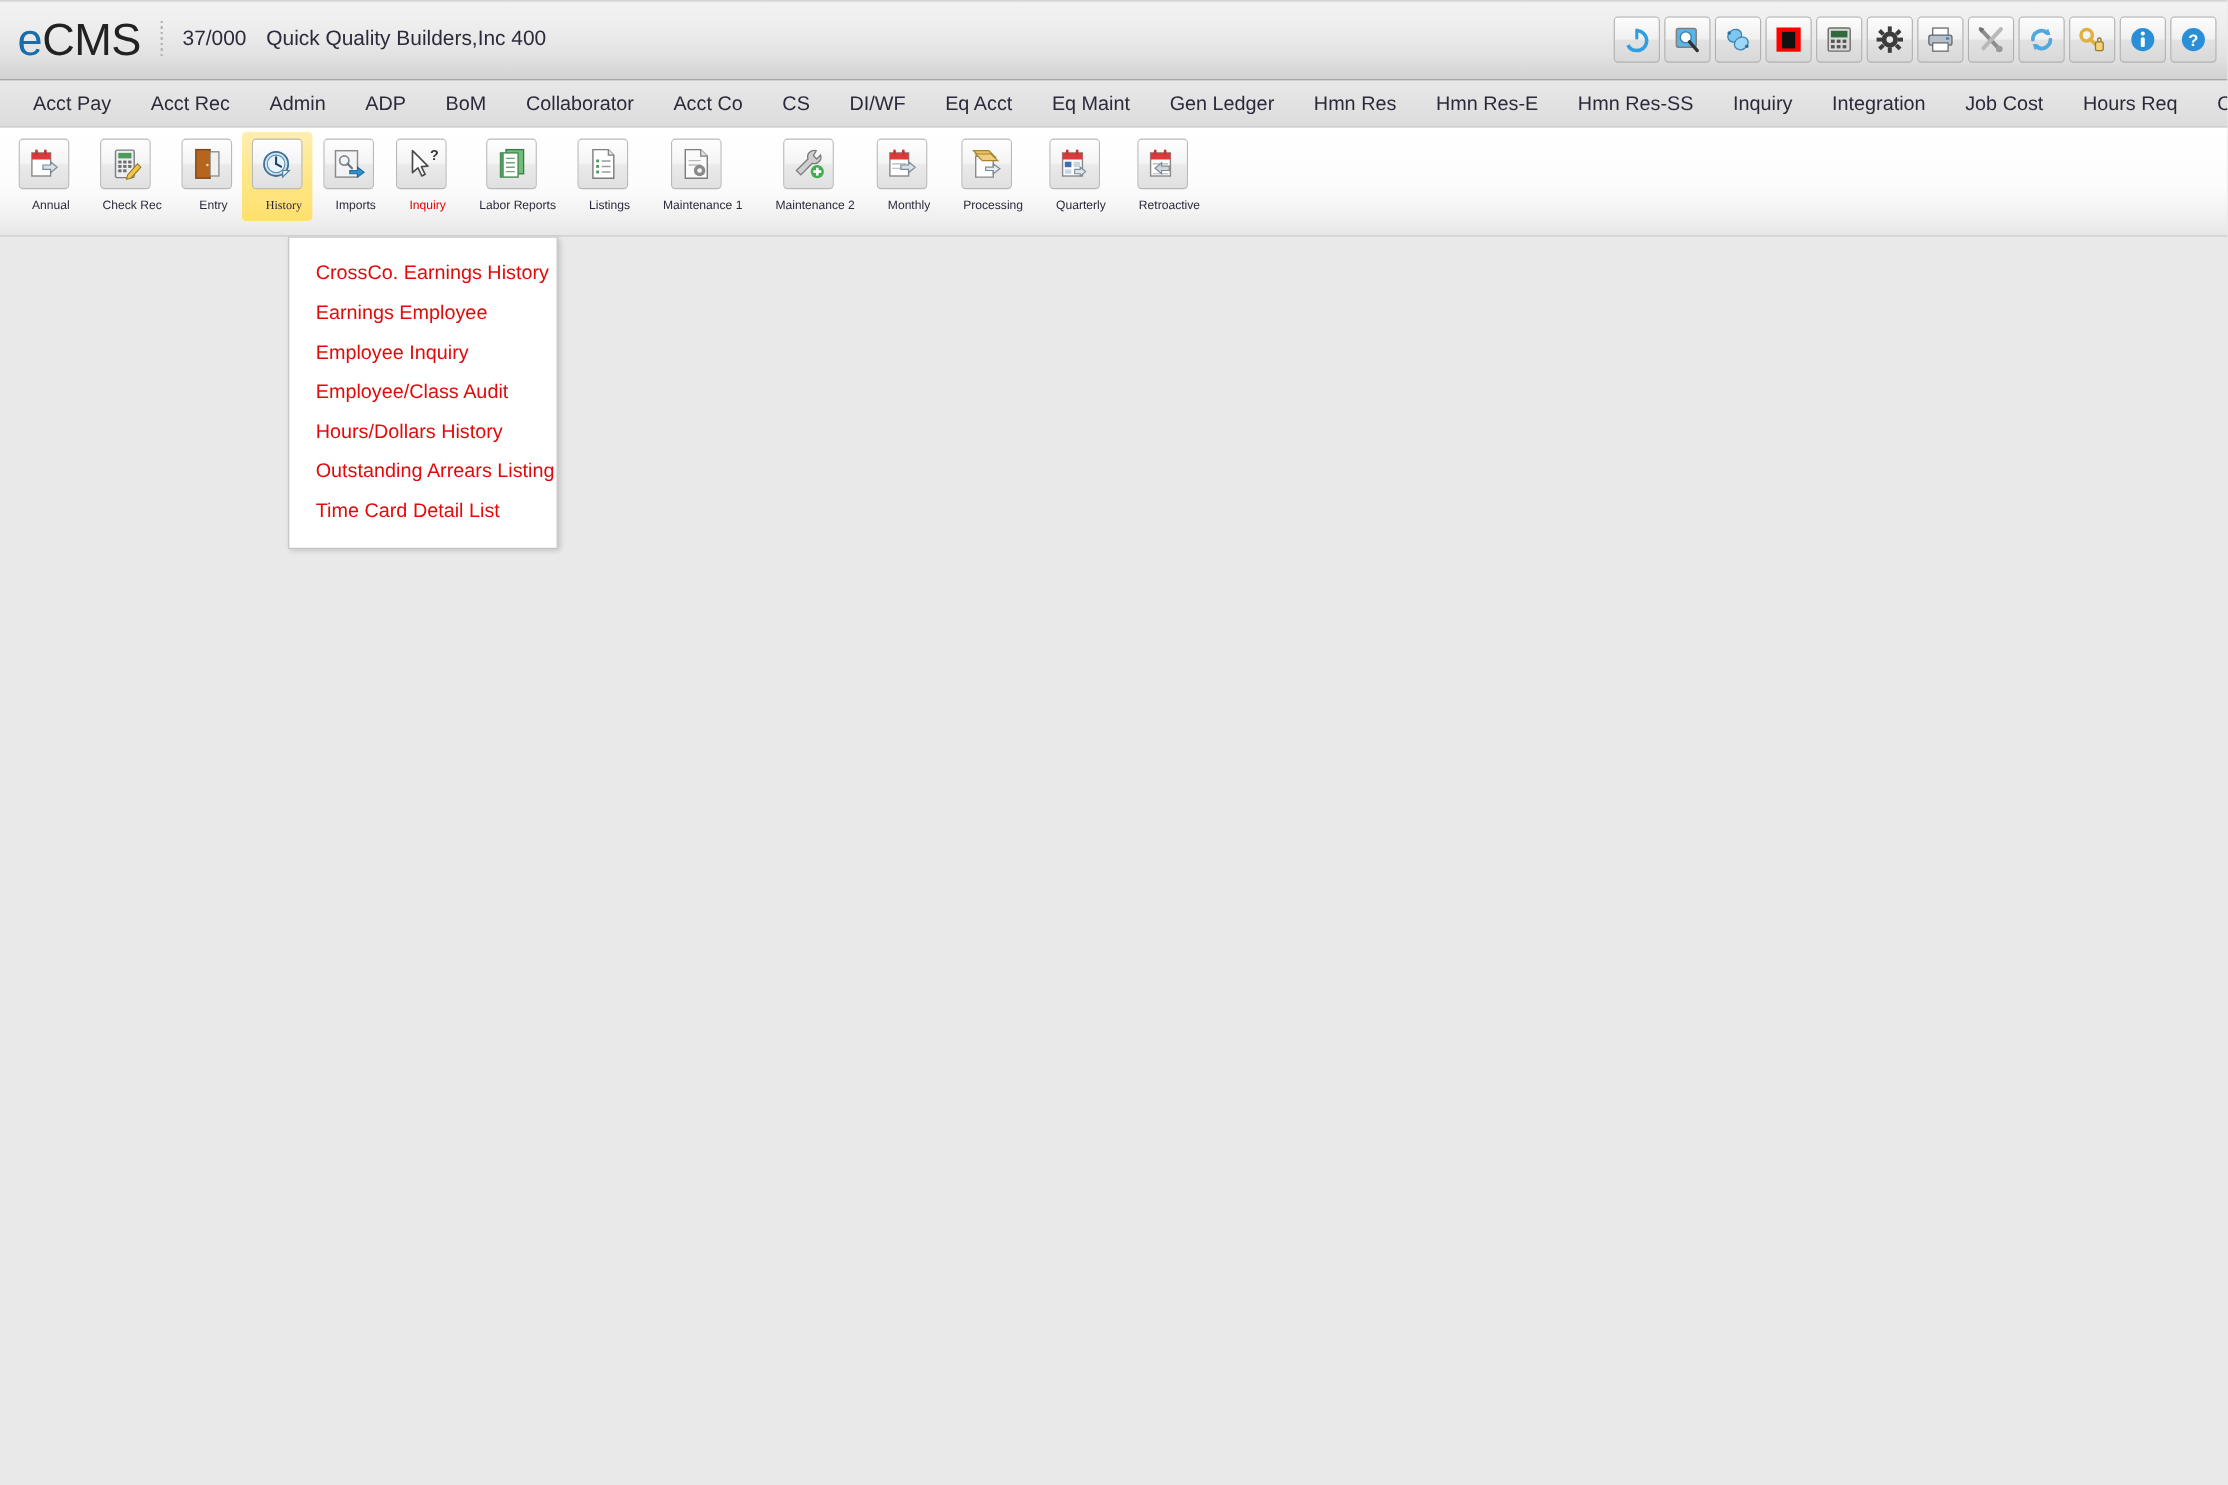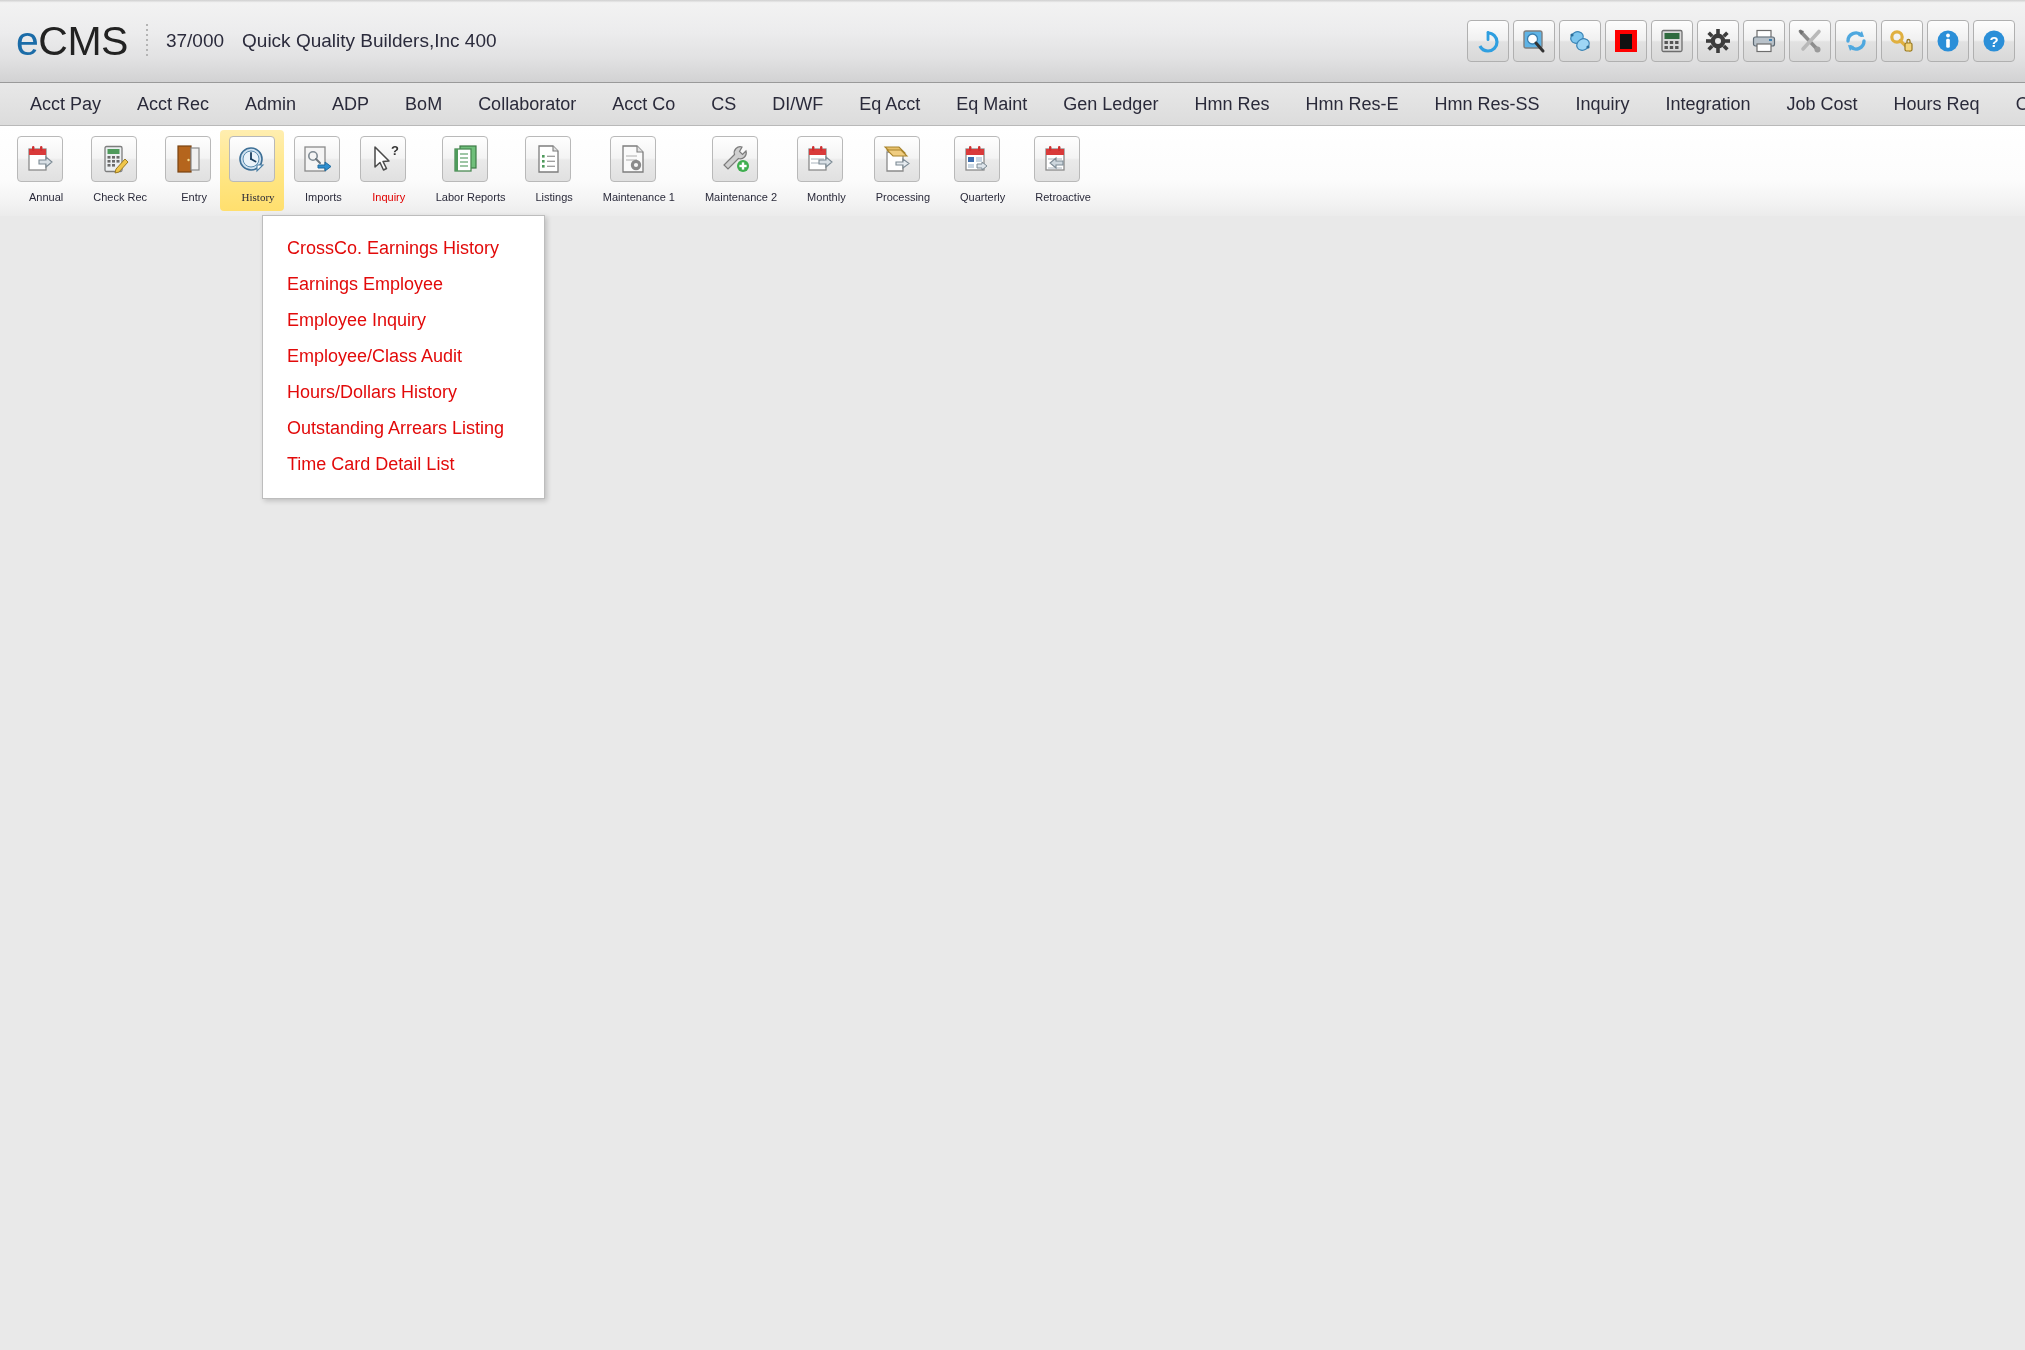--- a/index.html
+++ b/index.html
@@ -6,21 +6,21 @@
   html, body {
     width: 2025px; height: 1350px;
     font-family: "Liberation Sans", sans-serif;
     background: #e9e9e9;
     overflow: hidden;
   }
 
   
   .header {
     position: relative;
-    height: 83px;
+    height: 73px;
     background: linear-gradient(to bottom, #f3f3f3 0%, #ececed 40%, #e2e2e3 70%, #d2d2d3 100%);
     border-bottom: 1px solid #9a9a9a;
     display: flex;
     align-items: center;
     padding-left: 16px;
   }
   .header::before {
     content: "";
     position: absolute; left: 0; right: 0; top: 0; height: 3px;
     background: linear-gradient(to bottom, #cfcfcf, #f6f6f6);
@@ -123,21 +123,21 @@
     margin-left: 12px;
   }
   .rib-label.red { color: #e00000; }
   .rib-btn.active .rib-label { color: #2a2a3a; font-family: Liberation Serif, serif; }
 
   
   .dropdown {
     position: absolute;
     left: 262px;
     top: 215px;
-    width: 283px;
+    width: 245px;
     background: #ffffff;
     border: 1px solid #bdbdbd;
     box-shadow: 2px 2px 5px rgba(0,0,0,0.18);
     padding: 14px 0 16px 0;
     z-index: 50;
   }
   .dd-item {
     font-size: 18px;
     color: #e20a0a;
     padding: 6px 0 6px 24px;

